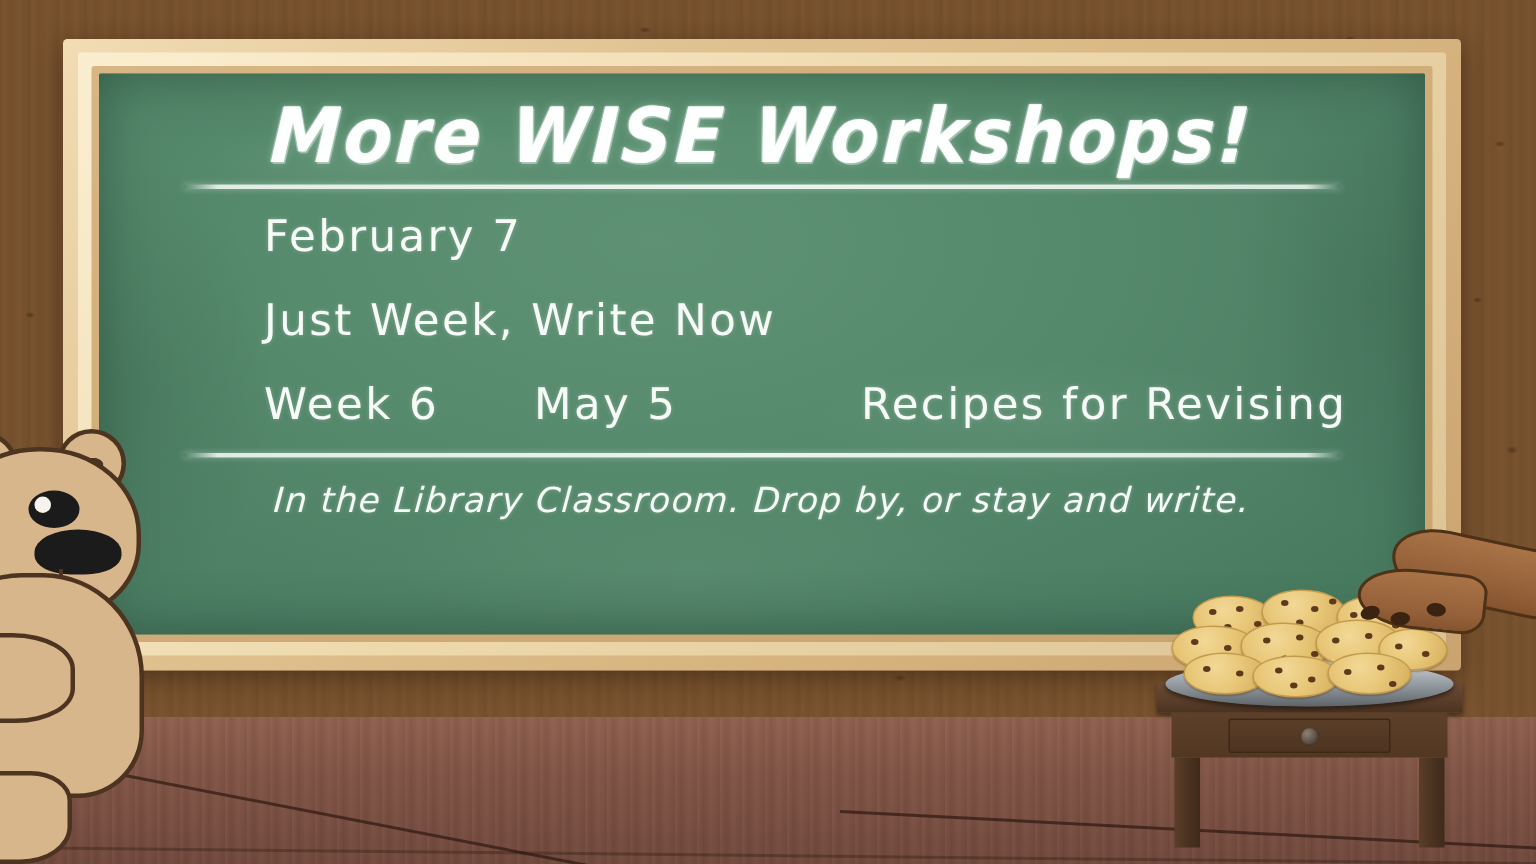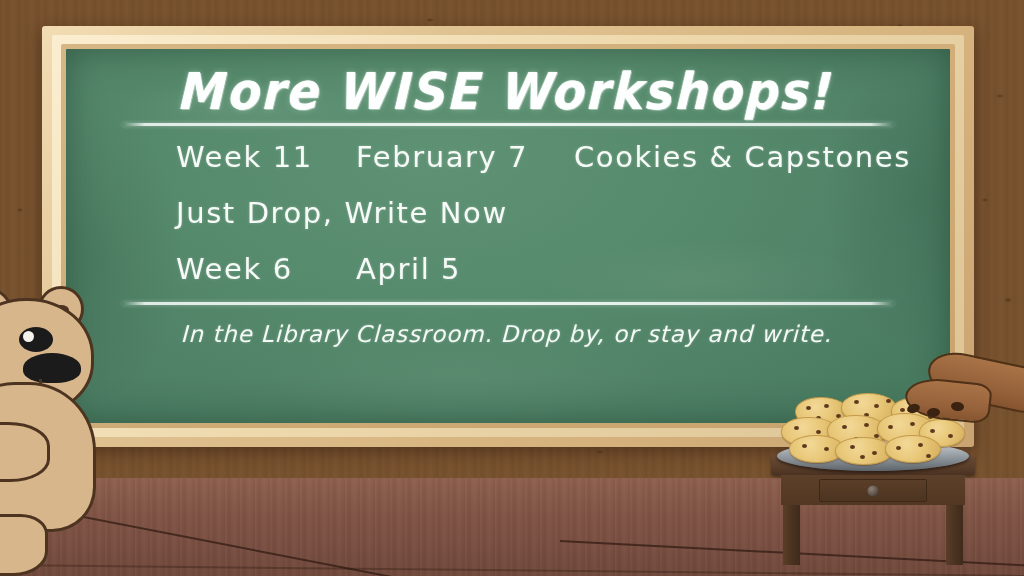--- a/index.html
+++ b/index.html
@@ -399,32 +399,31 @@
 
           <div class="chalk-content">
 
             <div class="board-title">More WISE Workshops!</div>
 
             <div class="chalk-rule"></div>
 
             <div class="schedule">
 
               <div class="sched-row">
-                <span class="sched-cell">Week 11</span>
                 <span class="sched-cell">February 7</span>
-                <span class="sched-cell">Cookies &amp; Capstones</span>
               </div>
 
               <div class="sched-row">
-                <span class="sched-cell">Just Drop, Write Now</span>
+                <span class="sched-cell">Just Week, Write Now</span>
               </div>
 
               <div class="sched-row">
                 <span class="sched-cell">Week 6</span>
-                <span class="sched-cell">April 5</span>
+                <span class="sched-cell">May 5</span>
+                <span class="sched-cell">Recipes for Revising</span>
               </div>
 
             </div>
 
             <div style="margin-top:16px;">
               <div class="chalk-rule bottom"></div>
             </div>
 
             <div class="footnote">In the Library Classroom. Drop by, or stay and write.</div>
 

